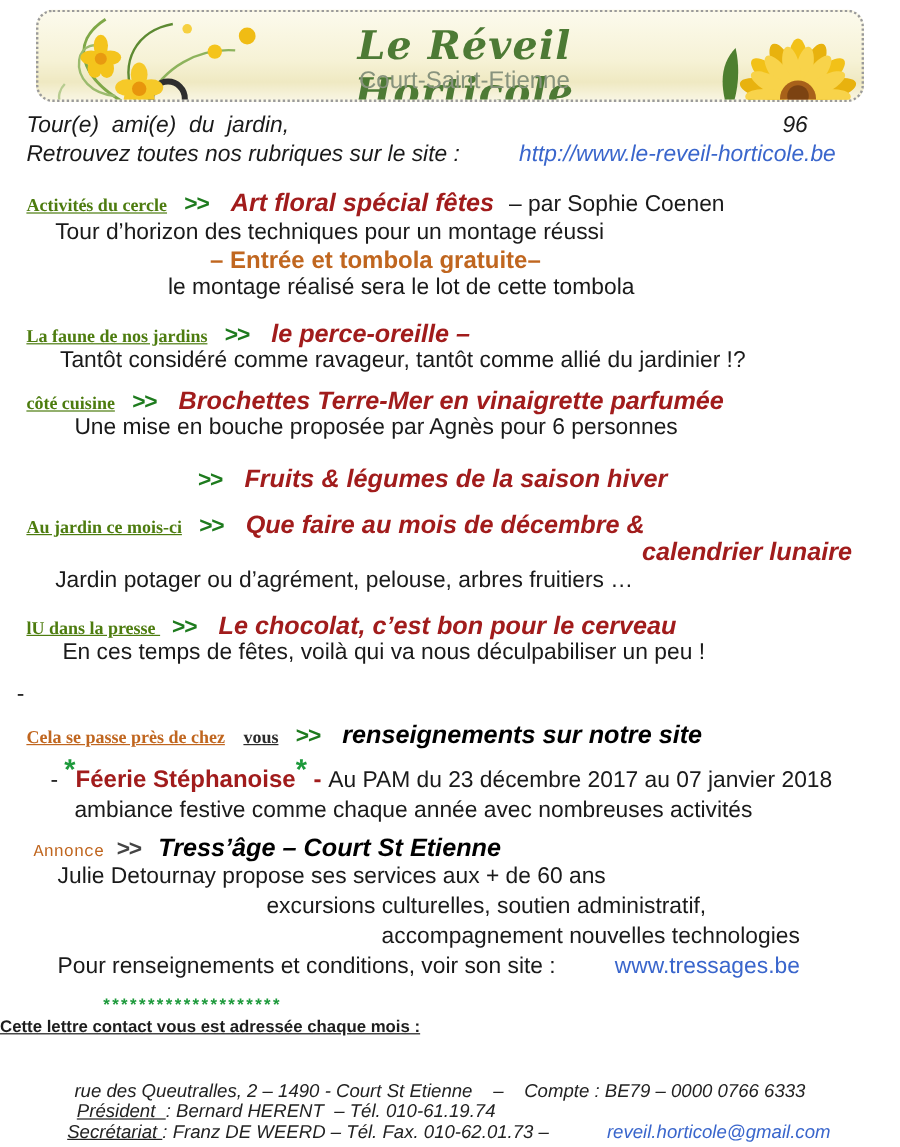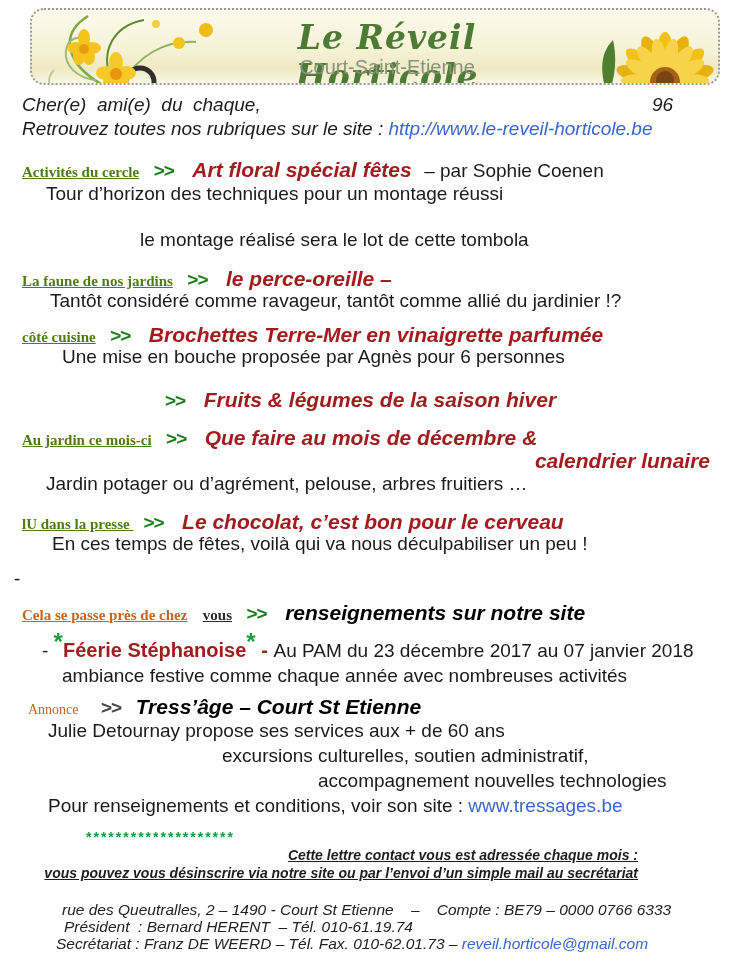--- a/index.html
+++ b/index.html
@@ -12,31 +12,31 @@
   .lbl{font-family:"Liberation Serif",serif;font-weight:bold;font-size:15px;
        color:#4d7c0f;text-decoration:underline;margin-right:10px;}
   .lbl-orange{color:#c0661f;}
   .lbl-dark{color:#2b2b2b;}
   .arr{color:#1e7b1e;font-weight:bold;font-size:19px;margin-right:14px;letter-spacing:-1px;}
   .arr-black{color:#222;font-weight:bold;font-style:italic;font-size:19px;margin-right:10px;letter-spacing:-1px;}
   .arr-dark{color:#454545;font-weight:bold;font-size:19px;margin-right:10px;letter-spacing:-1px;}
   .tred{color:#a11c1c;font-weight:bold;font-style:italic;font-size:21px;margin-right:8px;}
   .torange{color:#000000;font-weight:bold;font-style:italic;font-size:21px;}
   .horange{color:#c0661f;font-weight:bold;font-size:20px;}
-  .link{color:#3a66cc;font-style:italic;text-decoration:none;cursor:pointer;}
+  .link{color:#3a66cc;font-style:italic;text-decoration:none;cursor:pointer;margin-left:44px;}
   .star{color:#1e9a3c;font-weight:bold;font-size:24px;position:relative;top:-7px;}
   .fname{color:#a11c1c;font-weight:bold;font-size:20px;}
   .fdash{color:#a11c1c;font-weight:bold;font-size:20px;}
-  .annonce-lbl{font-family:Liberation Serif, serif;font-size:14px;color:#c0661f;margin-right:18px;}
+  .annonce-lbl{font-family:Liberation Mono, monospace;font-size:14px;color:#c0661f;margin-right:6px;}
   .stars-row{color:#1e9a3c;font-weight:bold;font-size:14px;letter-spacing:2px;}
   .notice{font-size:14px;font-weight:bold;text-decoration:underline;color:#1d1d1d;}
-  .center{left:0;width:638px;text-align:right;font-style:italic;}
+  .center{left:0;width:638px;text-align:left;}
   .org{color:#1e7b1e;font-weight:bold;font-size:17px;}
   .foot-it{font-size:15.5px;font-style:italic;color:#222;}
-  .u{}
+  .u{text-decoration:underline;}
   
   .banner{position:absolute;left:30px;top:8px;width:690px;height:77px;border:2px dotted #9a9a9a;
           border-radius:14px;background:linear-gradient(#fcfaec 0%,#f6f2d6 55%,#efe9c2 80%,#f8f5e2 100%);
           overflow:hidden;box-sizing:border-box;}
   .banner-title{position:absolute;left:180px;top:8px;width:350px;text-align:center;
                 font-family:"DejaVu Serif",serif;font-style:italic;font-weight:bold;
                 font-size:33px;color:#4d7a35;letter-spacing:1px;}
   .banner-sub{position:absolute;left:205px;top:46px;width:300px;text-align:center;
               font-size:20px;color:#87937d;}
 </style>
@@ -101,33 +101,34 @@
           <ellipse transform="rotate(-62)" cx="0" cy="-26" rx="7" ry="18" fill="#f8d34a"></ellipse>
           <ellipse transform="rotate(88)" cx="0" cy="-26" rx="7" ry="18" fill="#f8d34a"></ellipse>
           <ellipse transform="rotate(-88)" cx="0" cy="-26" rx="7" ry="18" fill="#f8d34a"></ellipse>
         </g>
         <circle cx="0" cy="0" r="15" fill="#a8611a"></circle>
         <circle cx="0" cy="-2" r="9" fill="#7c4312"></circle>
       </g>
     </svg>
   </div>
 
-  <div class="abs it body19 pre" style="left:22px;top:94px">Cher(e)  ami(e)  du  chaque,</div>
+  <div class="abs it body19 pre" style="left:22px;top:94px">Tour(e)  ami(e)  du  jardin,</div>
   <div class="abs it body19" style="left:652px;top:94px">96</div>
   <div class="abs it body19" style="left:22px;top:118px">
     <span>Retrouvez toutes nos rubriques sur le site : </span><a class="link">http://www.le-reveil-horticole.be</a>
   </div>
 
   <div class="abs" style="left:22px;top:158px">
     <span class="lbl">Activités du cercle</span>
     <span class="arr">&gt;&gt;</span>
     <span class="tred">Art floral spécial fêtes</span>
     <span class="body19">– par Sophie Coenen</span>
   </div>
   <div class="abs body19" style="left:46px;top:183px">Tour d’horizon des techniques pour un montage réussi</div>
+  <div class="abs horange" style="left:175px;top:206px">– Entrée et tombola gratuite–</div>
   <div class="abs body19" style="left:140px;top:229px">le montage réalisé sera le lot de cette tombola</div>
 
   <div class="abs" style="left:22px;top:267px">
     <span class="lbl">La faune de nos jardins</span>
     <span class="arr">&gt;&gt;</span>
     <span class="tred">le perce-oreille –</span>
   </div>
   <div class="abs body19" style="left:50px;top:290px">Tantôt considéré comme ravageur, tantôt comme allié du jardinier !?</div>
 
   <div class="abs" style="left:22px;top:323px">
@@ -177,21 +178,20 @@
   </div>
   <div class="abs body19" style="left:48px;top:720px">Julie Detournay propose ses services aux + de 60 ans</div>
   <div class="abs body19" style="left:222px;top:745px">excursions culturelles, soutien administratif,</div>
   <div class="abs body19" style="left:318px;top:770px">accompagnement nouvelles technologies</div>
   <div class="abs body19" style="left:48px;top:795px">
     <span>Pour renseignements et conditions, voir son site : </span><a class="link" style="font-style:normal">www.tressages.be</a>
   </div>
 
   <div class="abs stars-row" style="left:86px;top:829px">********************</div>
   <div class="abs notice center" style="top:847px"> Cette lettre contact vous est adressée chaque mois :</div>
-  <div class="abs notice center" style="top:865px">vous pouvez vous désinscrire via notre site ou par l’envoi d’un simple mail au secrétariat</div>
   <div class="abs foot-it pre" style="left:62px;top:901px">rue des Queutralles, 2 – 1490 - Court St Etienne    –    Compte : BE79 – 0000 0766 6333</div>
   <div class="abs foot-it" style="left:64px;top:918px">
     <span class="u pre">Président  </span><span class="pre">: Bernard HERENT  – Tél. 010-61.19.74</span>
   </div>
   <div class="abs foot-it" style="left:56px;top:935px">
     <span class="u pre">Secrétariat </span><span class="pre">: Franz DE WEERD – Tél. Fax. 010-62.01.73 – </span><a class="link">reveil.horticole@gmail.com</a>
   </div>
 
 </div>
 

